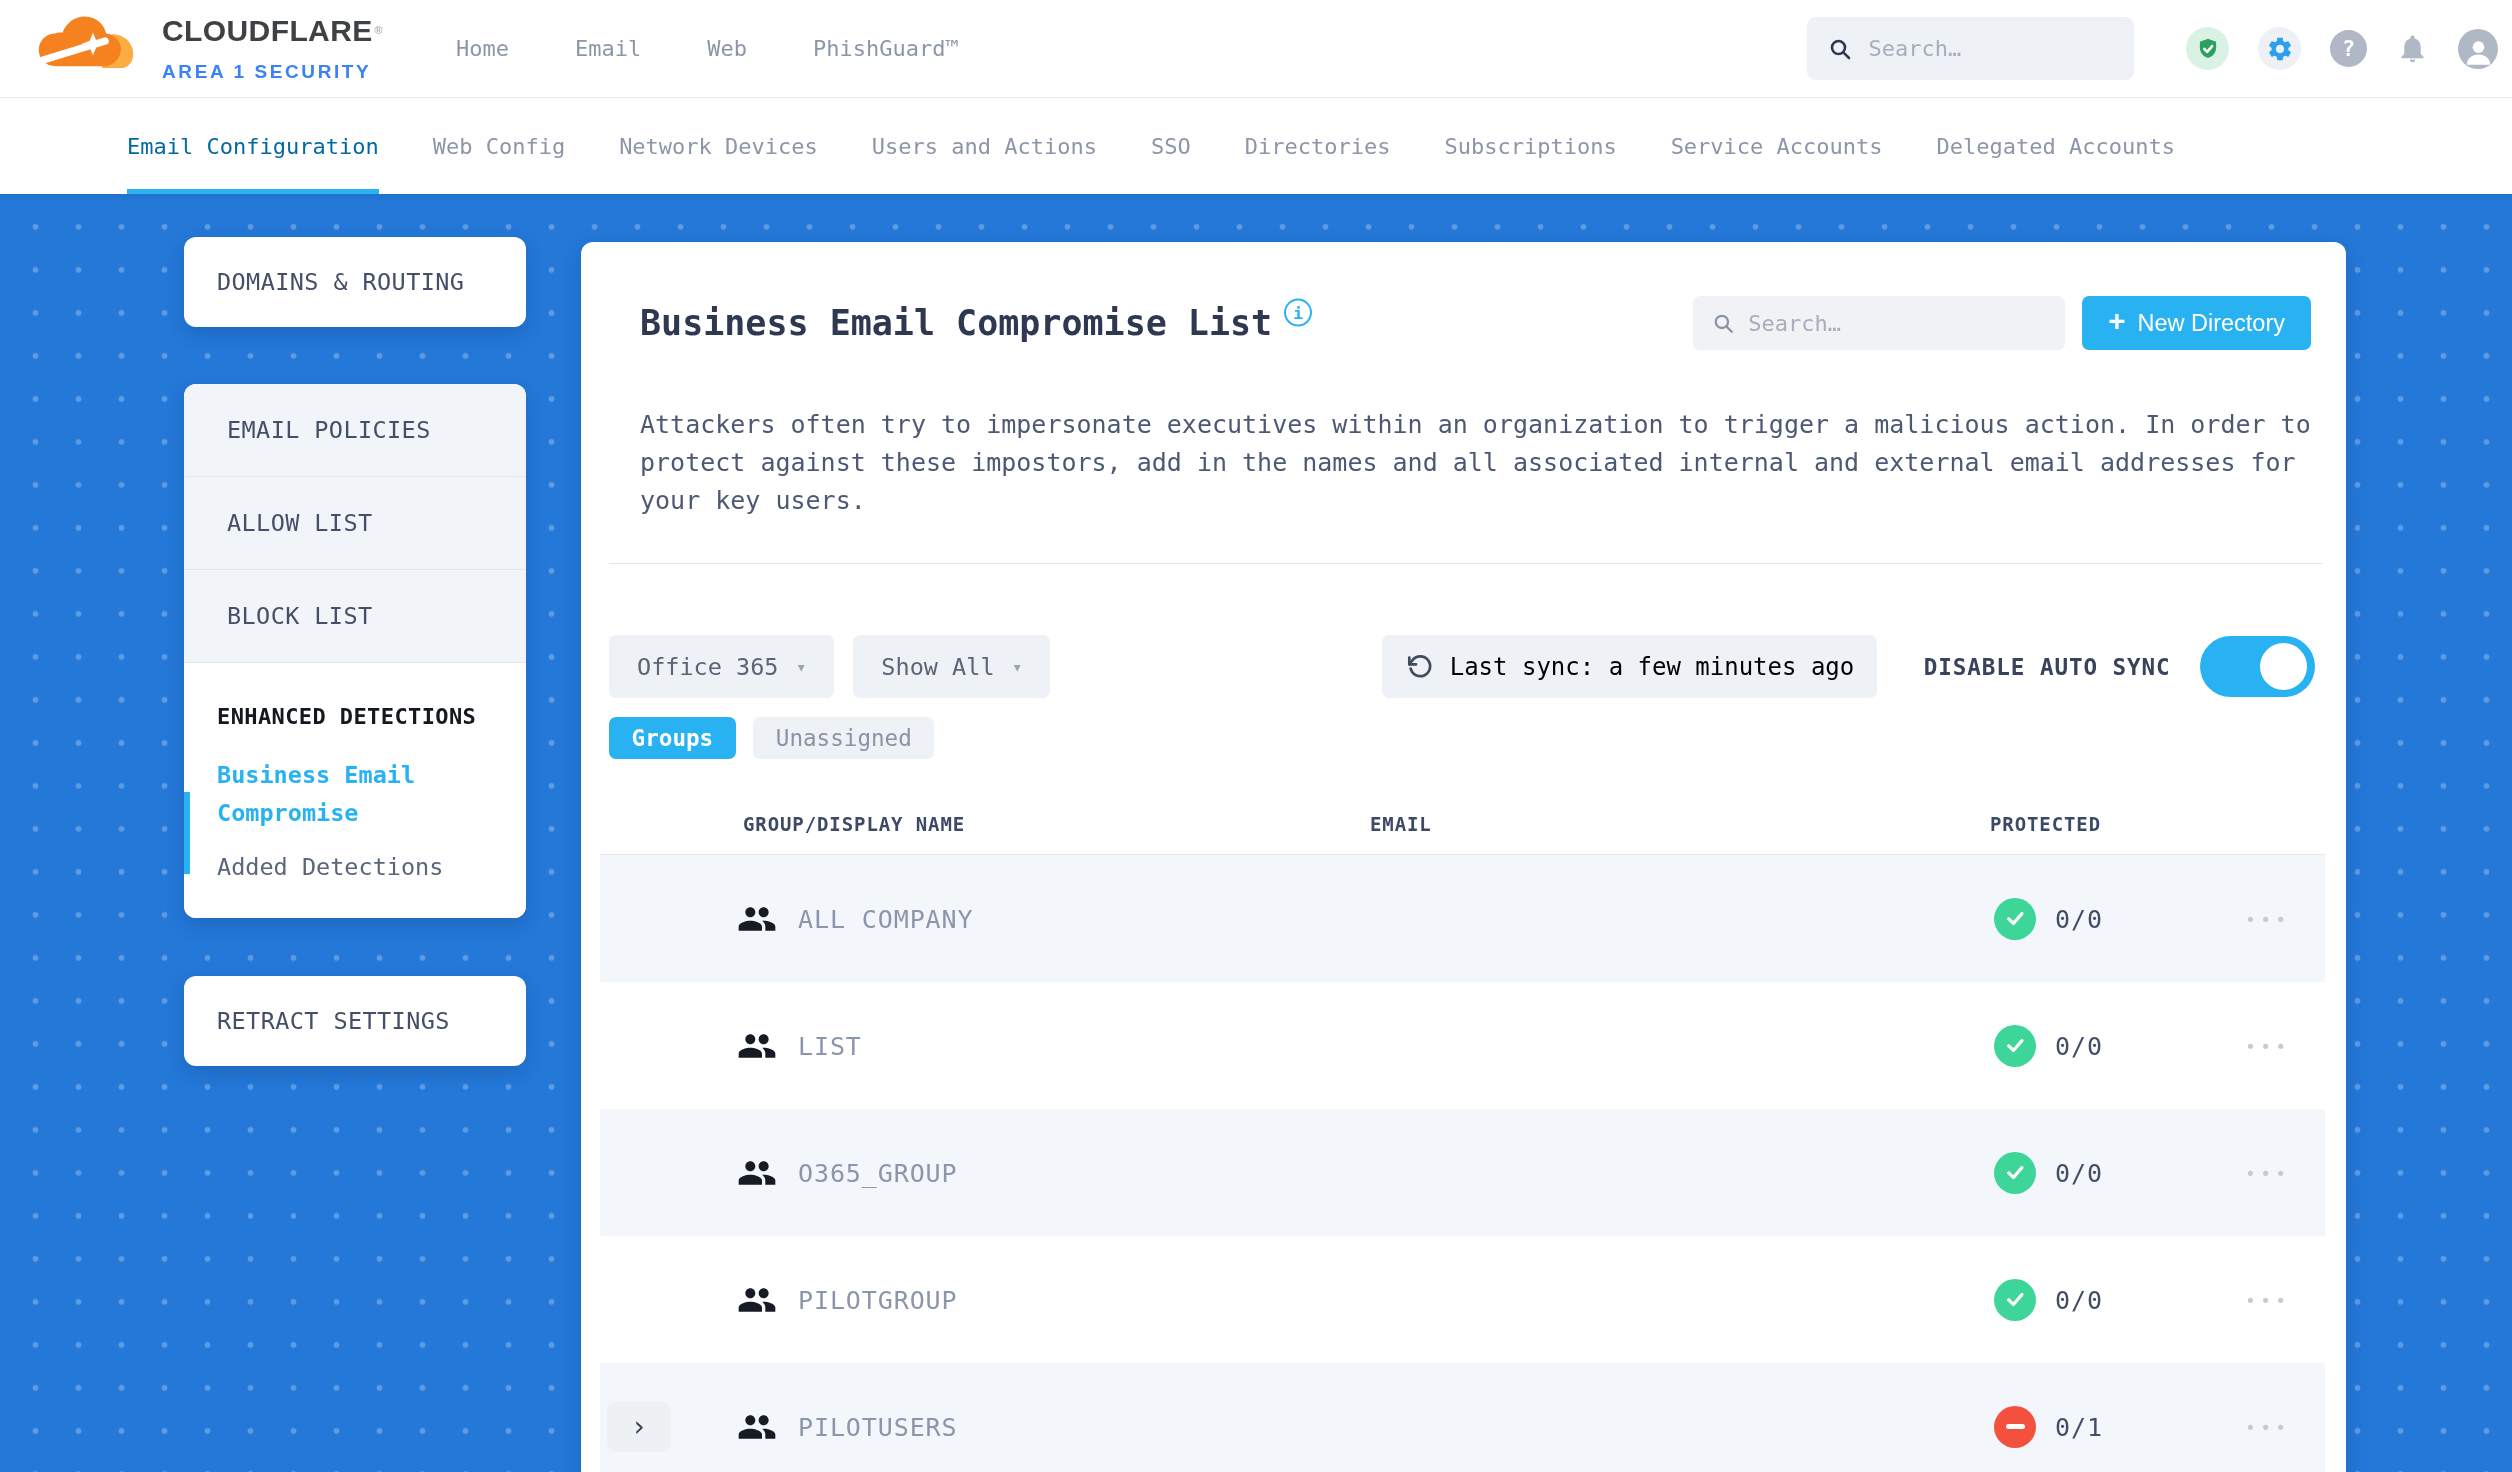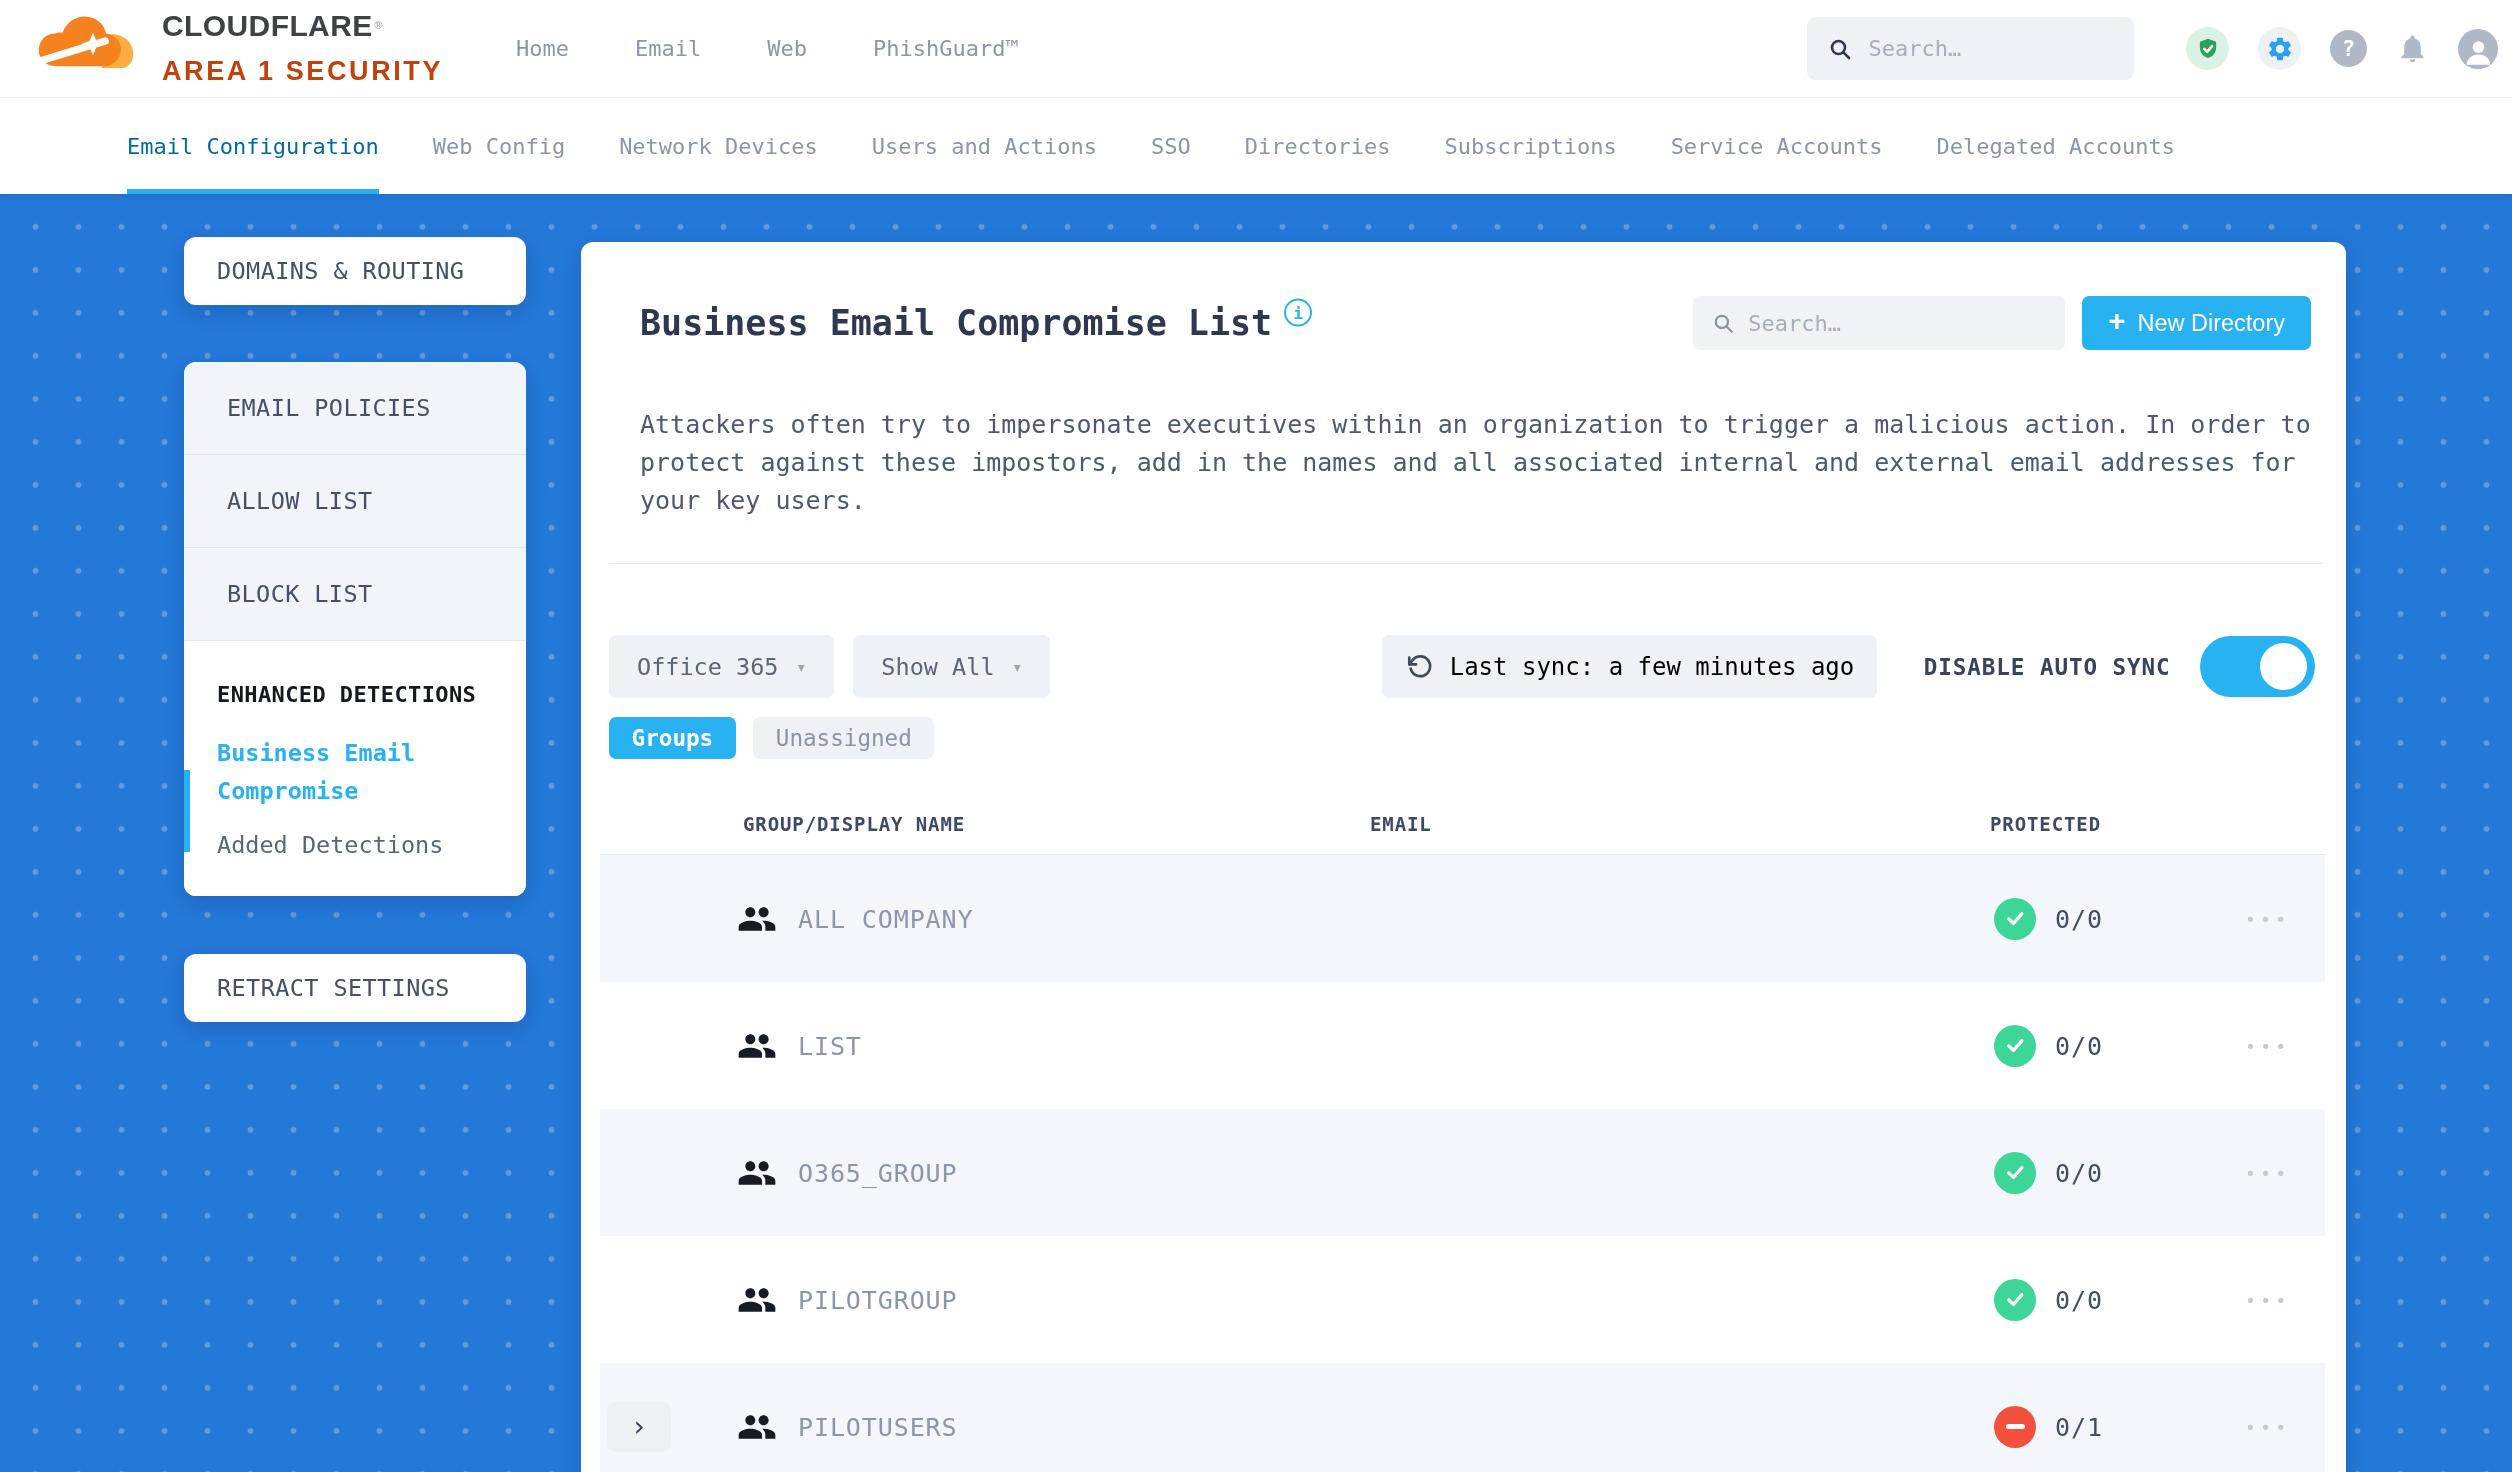--- a/index.html
+++ b/index.html
@@ -6,21 +6,21 @@
   body{font-family:"DejaVu Sans Mono","Liberation Mono",monospace;background:#2478d8;position:relative;}
   *{box-sizing:border-box;}
   input{font-family:inherit;}
 
   
   .topbar{height:98px;background:#fff;display:flex;align-items:center;padding:0 14px 0 33px;position:relative;z-index:4;border-bottom:0.9px solid #e7eaee;}
   .brand{display:flex;align-items:center;gap:14px;cursor:default;}
   .brand-logo{width:115px;height:76px;}
   .brand-name{font-family:"Liberation Sans","DejaVu Sans",sans-serif;font-size:30px;font-weight:800;color:#3f4244;letter-spacing:0.4px;line-height:31px;}
   .brand-mark{font-size:11.3px;color:#a9afb6;vertical-align:top;margin-left:1.7px;}
-  .brand-sub{font-family:"Liberation Sans","DejaVu Sans",sans-serif;font-size:27px;font-weight:700;color:#c2410c;letter-spacing:2.6px;margin-top:15px;}
+  .brand-sub{font-family:"Liberation Sans","DejaVu Sans",sans-serif;font-size:19px;font-weight:700;color:#3b82f6;letter-spacing:2.6px;margin-top:15px;}
   .topnav{display:flex;gap:66px;margin-left:73px;}
   .topnav .nav-link{font-size:22px;color:#8d95a8;cursor:pointer;}
   .top-right{margin-left:auto;display:flex;align-items:center;gap:29px;}
   .search-top{width:327px;height:63px;background:#eef1f5;border-radius:8.7px;display:flex;align-items:center;gap:14px;padding:0 21px;margin-right:22.6px;}
   .search-top svg{flex:0 0 auto;color:#2e3950;}
   .search-top input{border:0;background:transparent;outline:none;font-size:22px;color:#3f4a63;width:100%;}
   .search-top input::placeholder,.search-main input::placeholder{color:#a6aebc;opacity:1;}
   .icon-chip{width:43px;height:43px;border-radius:50%;display:flex;align-items:center;justify-content:center;cursor:pointer;}
   .shield-chip{background:#d9f2e4;}
   .gear-chip{background:#edf0f4;}
@@ -35,21 +35,21 @@
 
   
   .content{position:absolute;top:195px;left:0;width:2512px;height:1278px;overflow:hidden;
     background-color:#2478d8;
     background-image:radial-gradient(circle,rgba(255,255,255,.26) 2.6px,rgba(255,255,255,0) 3.3px);
     background-size:43px 43px;background-position:14px 10.4px;}
 
   
   .sidebar{position:absolute;left:184px;top:42px;width:342px;}
   .side-card{background:#fff;border-radius:12px;box-shadow:0 7px 19px rgba(10,40,90,.20);overflow:hidden;}
-  .card-a,.card-c{height:68px;display:flex;align-items:center;padding:0 33px;font-size:23.5px;color:#454f68;letter-spacing:0.4px;cursor:pointer;}
+  .card-a,.card-c{height:90px;display:flex;align-items:center;padding:0 33px;font-size:23.5px;color:#454f68;letter-spacing:0.4px;cursor:pointer;}
   .card-a{margin-bottom:57px;}
   .card-b{margin-bottom:58px;}
   .side-item{height:93px;display:flex;align-items:center;padding:0 43px;font-size:23.5px;color:#454f68;letter-spacing:0.4px;background:#f1f5f9;border-bottom:0.9px solid #e3e8ef;cursor:pointer;}
   .enhanced{position:relative;padding:38px 33px 37px;background:#fff;}
   .enh-title{font-size:22px;font-weight:700;color:#14181f;line-height:32px;letter-spacing:0.4px;}
   .enh-active{margin-top:22.6px;font-size:23.5px;font-weight:700;color:#29b2f2;line-height:38px;cursor:pointer;}
   .active-bar{position:absolute;left:0;top:129px;width:6px;height:82px;background:#29b2f2;}
   .enh-sub{margin-top:21px;font-size:23.5px;color:#5a657c;cursor:pointer;}
 
   

